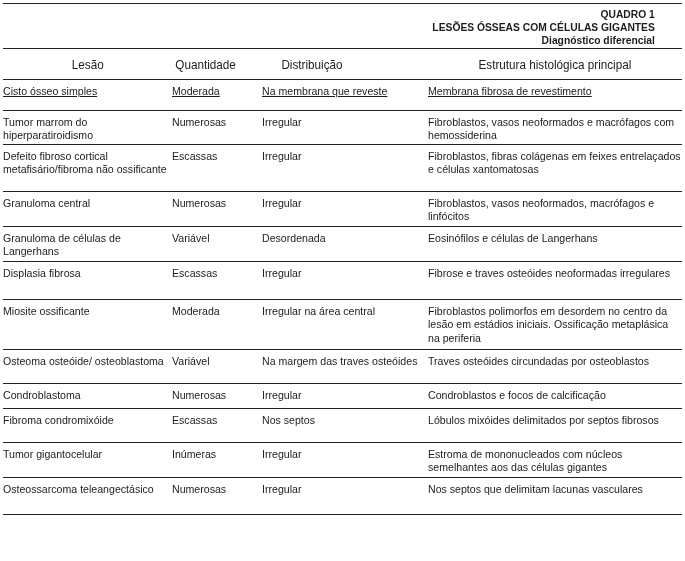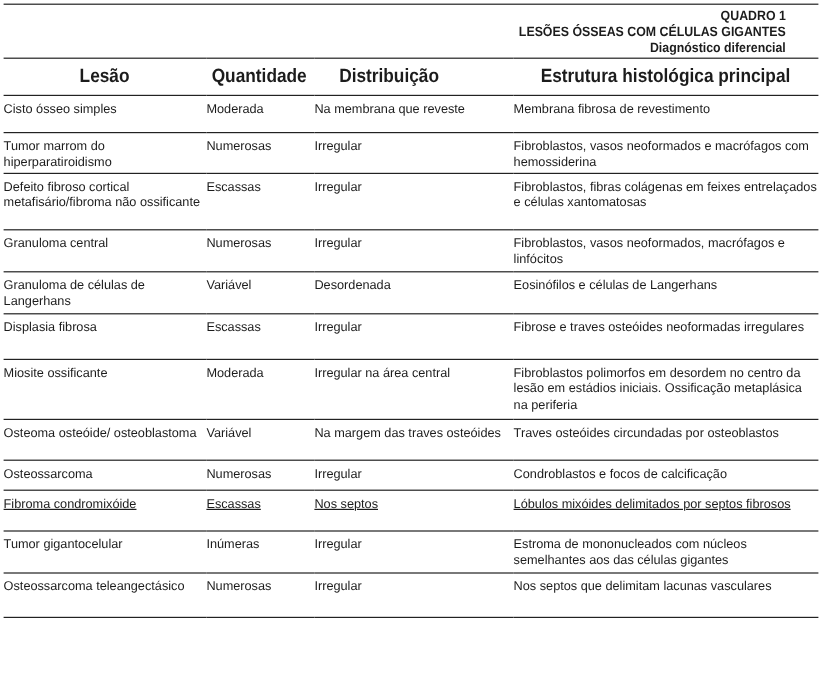--- a/index.html
+++ b/index.html
@@ -5,21 +5,21 @@
   html, body { margin: 0; padding: 0; background: #ffffff; }
   body { width: 685px; height: 561px; overflow: hidden; position: relative;
          font-family: "Liberation Sans", "DejaVu Sans", sans-serif; color: #1c1c1c; }
   .frame { position: absolute; left: 3px; top: 3px; width: 679px; }
   .topline { height: 0; border-top: 1.5px solid #222; }
   .title-block { text-align: right; font-weight: bold; font-size: 11.2px; line-height: 13px; padding-top: 4px; height: 44px; box-sizing: border-box; }
   .title-block div { transform: scaleX(0.92); }
   table { border-collapse: collapse; width: 679px; table-layout: fixed; font-size: 10.6px; }
   th, td { vertical-align: top; text-align: left; }
   thead tr { border-top: 1.5px solid #222; border-bottom: 1.5px solid #222; }
-  th { font-weight: bold; height: 30px; padding: 0; vertical-align: middle; text-align: center; font-size: 16px; }
+  th { font-weight: normal; height: 30px; padding: 0; vertical-align: middle; text-align: center; font-size: 13px; }
   th span { display: inline-block; transform: scaleX(0.9); }
   tbody tr { border-bottom: 1.5px solid #222; }
   td { padding: 5px 0 0 0; line-height: 13.4px; }
   col.c1 { width: 169px; }
   col.c2 { width: 90px; }
   col.c3 { width: 166px; }
   col.c4 { width: 254px; }
 </style>
 </head>
 <body>
@@ -40,21 +40,21 @@
       </colgroup>
     <thead>
       <tr>
         <th><span>Lesão</span></th>
         <th style="text-align:left"><span>Quantidade</span></th>
         <th style="text-align:left;padding-left:16px"><span>Distribuição</span></th>
         <th><span>Estrutura histológica principal</span></th>
       </tr>
     </thead>
     <tbody id="tbody">
-        <tr style="height: 31px;">
+        <tr style="height: 31px; text-decoration: underline;">
           <td>Cisto ósseo simples</td>
           <td>Moderada</td>
           <td>Na membrana que reveste</td>
           <td>Membrana fibrosa de revestimento</td>
         </tr>
         <tr style="height: 34px;">
           <td>Tumor marrom do hiperparatiroidismo</td>
           <td>Numerosas</td>
           <td>Irregular</td>
           <td>Fibroblastos, vasos neoformados e macrófagos com hemossiderina</td>
@@ -89,26 +89,26 @@
           <td>Irregular na área central</td>
           <td>Fibroblastos polimorfos em desordem no centro da lesão em estádios iniciais. Ossificação metaplásica na periferia</td>
         </tr>
         <tr style="height: 34px; margin-left: 12px;">
           <td>Osteoma osteóide/ osteoblastoma</td>
           <td>Variável</td>
           <td>Na margem das traves osteóides</td>
           <td>Traves osteóides circundadas por osteoblastos</td>
         </tr>
         <tr style="height: 25px;">
-          <td>Osteossarcoma</td>
+          <td>Condroblastoma</td>
           <td>Numerosas</td>
           <td>Irregular</td>
           <td>Condroblastos e focos de calcificação</td>
         </tr>
-        <tr style="height: 34px; text-decoration: underline;">
+        <tr style="height: 34px;">
           <td>Fibroma condromixóide</td>
           <td>Escassas</td>
           <td>Nos septos</td>
           <td>Lóbulos mixóides delimitados por septos fibrosos</td>
         </tr>
         <tr style="height: 35px;">
           <td>Tumor gigantocelular</td>
           <td>Inúmeras</td>
           <td>Irregular</td>
           <td>Estroma de mononucleados com núcleos semelhantes aos das células gigantes</td>

